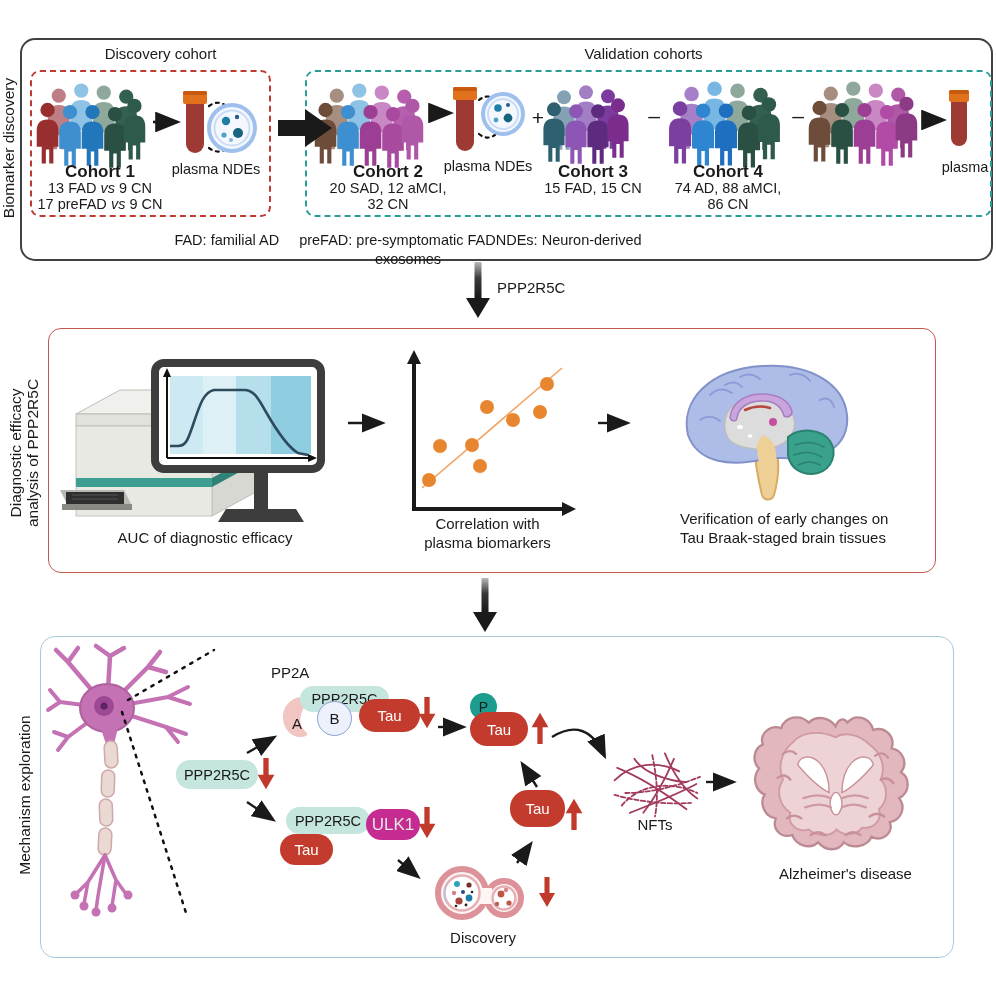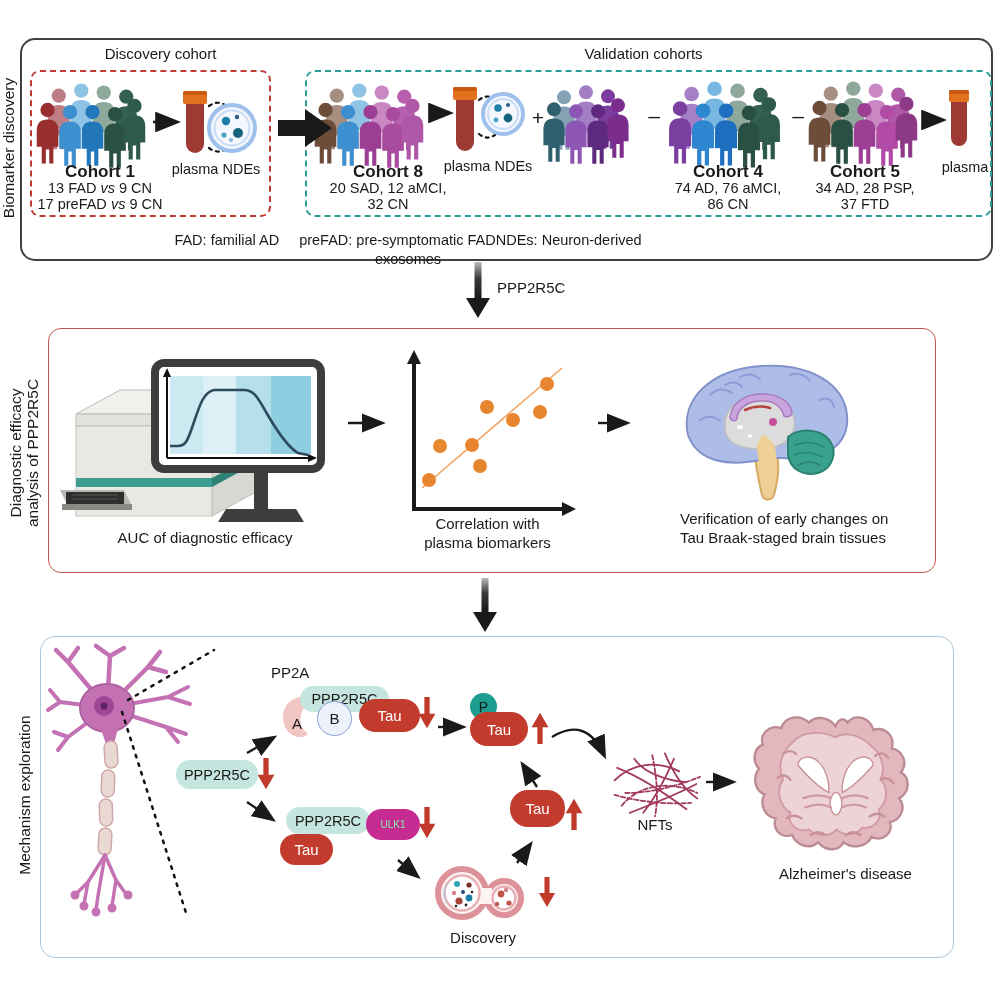--- a/index.html
+++ b/index.html
@@ -12,21 +12,21 @@
   .vlabel2{white-space:normal}
   .cap{position:absolute;font-size:15px;line-height:1.28}
   .ctr{text-align:center}
   .cohort{position:absolute;text-align:center;font-size:14.5px;line-height:16px}
   .cohort b{font-size:17px}
   .it{font-style:italic}
   .sign{position:absolute;font-size:21px;text-align:center}
   .pill{position:absolute;display:flex;align-items:center;justify-content:center;box-sizing:border-box}
   .teal{background:#c5e6de;border-radius:14px;font-size:14.5px}
   .redp{background:#c23b2c;color:#fff;border-radius:17px;font-size:15px}
-  .mag{background:#c52b90;color:#86efac;border-radius:16px;font-size:10px}
+  .mag{background:#c52b90;color:#e5e5e5;border-radius:16px;font-size:17px}
   .bcircle{background:#ecf1fc;border:1.7px solid #8c9fd6;border-radius:50%;font-size:15px}
   .pcirc{background:#1d9c90;border-radius:50%;font-size:14px;color:#10201d}
   svg{position:absolute;overflow:visible}
 </style>
 </head>
 <body>
 
 <div id="fig">
 
   <div class="panel" style="left:20px;top:38px;width:969px;height:219px;border:2px solid #414042;border-radius:15px"></div>
@@ -262,33 +262,32 @@
   <div class="sign" style="left:526px;top:106px;width:24px">+</div>
   <div class="sign" style="left:642px;top:104px;width:24px">–</div>
   <div class="sign" style="left:786px;top:104px;width:24px">–</div>
 
   <div class="cohort" style="left:25px;top:164px;width:150px">
     <b>Cohort 1</b><br>
     <span>13 FAD </span><span class="it">vs</span><span> 9 CN</span><br>
     <span>17 preFAD </span><span class="it">vs</span><span> 9 CN</span>
   </div>
   <div class="cohort" style="left:313px;top:164px;width:150px">
-    <b>Cohort 8</b><br>
+    <b>Cohort 2</b><br>
     <span>20 SAD, 12 aMCI,</span><br>
     <span>32 CN</span>
   </div>
+  <div class="cohort" style="left:518px;top:164px;width:150px">
+    <b>Cohort 3</b><br>
+    <span>15 FAD, 15 CN</span>
+  </div>
   <div class="cohort" style="left:653px;top:164px;width:150px">
     <b>Cohort 4</b><br>
-    <span>74 AD, 76 aMCI,</span><br>
+    <span>74 AD, 88 aMCI,</span><br>
     <span>86 CN</span>
-  </div>
-  <div class="cohort" style="left:790px;top:164px;width:150px">
-    <b>Cohort 5</b><br>
-    <span>34 AD, 28 PSP,</span><br>
-    <span>37 FTD</span>
   </div>
 
   <div class="cap" style="left:153px;top:231px;width:510px;font-size:14.5px;text-align:center">
     <span style="margin-right:20px">FAD: familial AD</span><span style="">preFAD: pre-symptomatic FAD</span><span>NDEs: Neuron-derived exosomes</span>
   </div>
 
   <svg style="left:20px;top:38px" width="973" height="220" viewBox="0 0 973 220">
     <defs>
         <marker id="m1" markerWidth="10" markerHeight="8" refX="8" refY="4" orient="auto">
       <path d="M0,0 L10,4 L0,8 Z" fill="#1a1a1a"></path>

